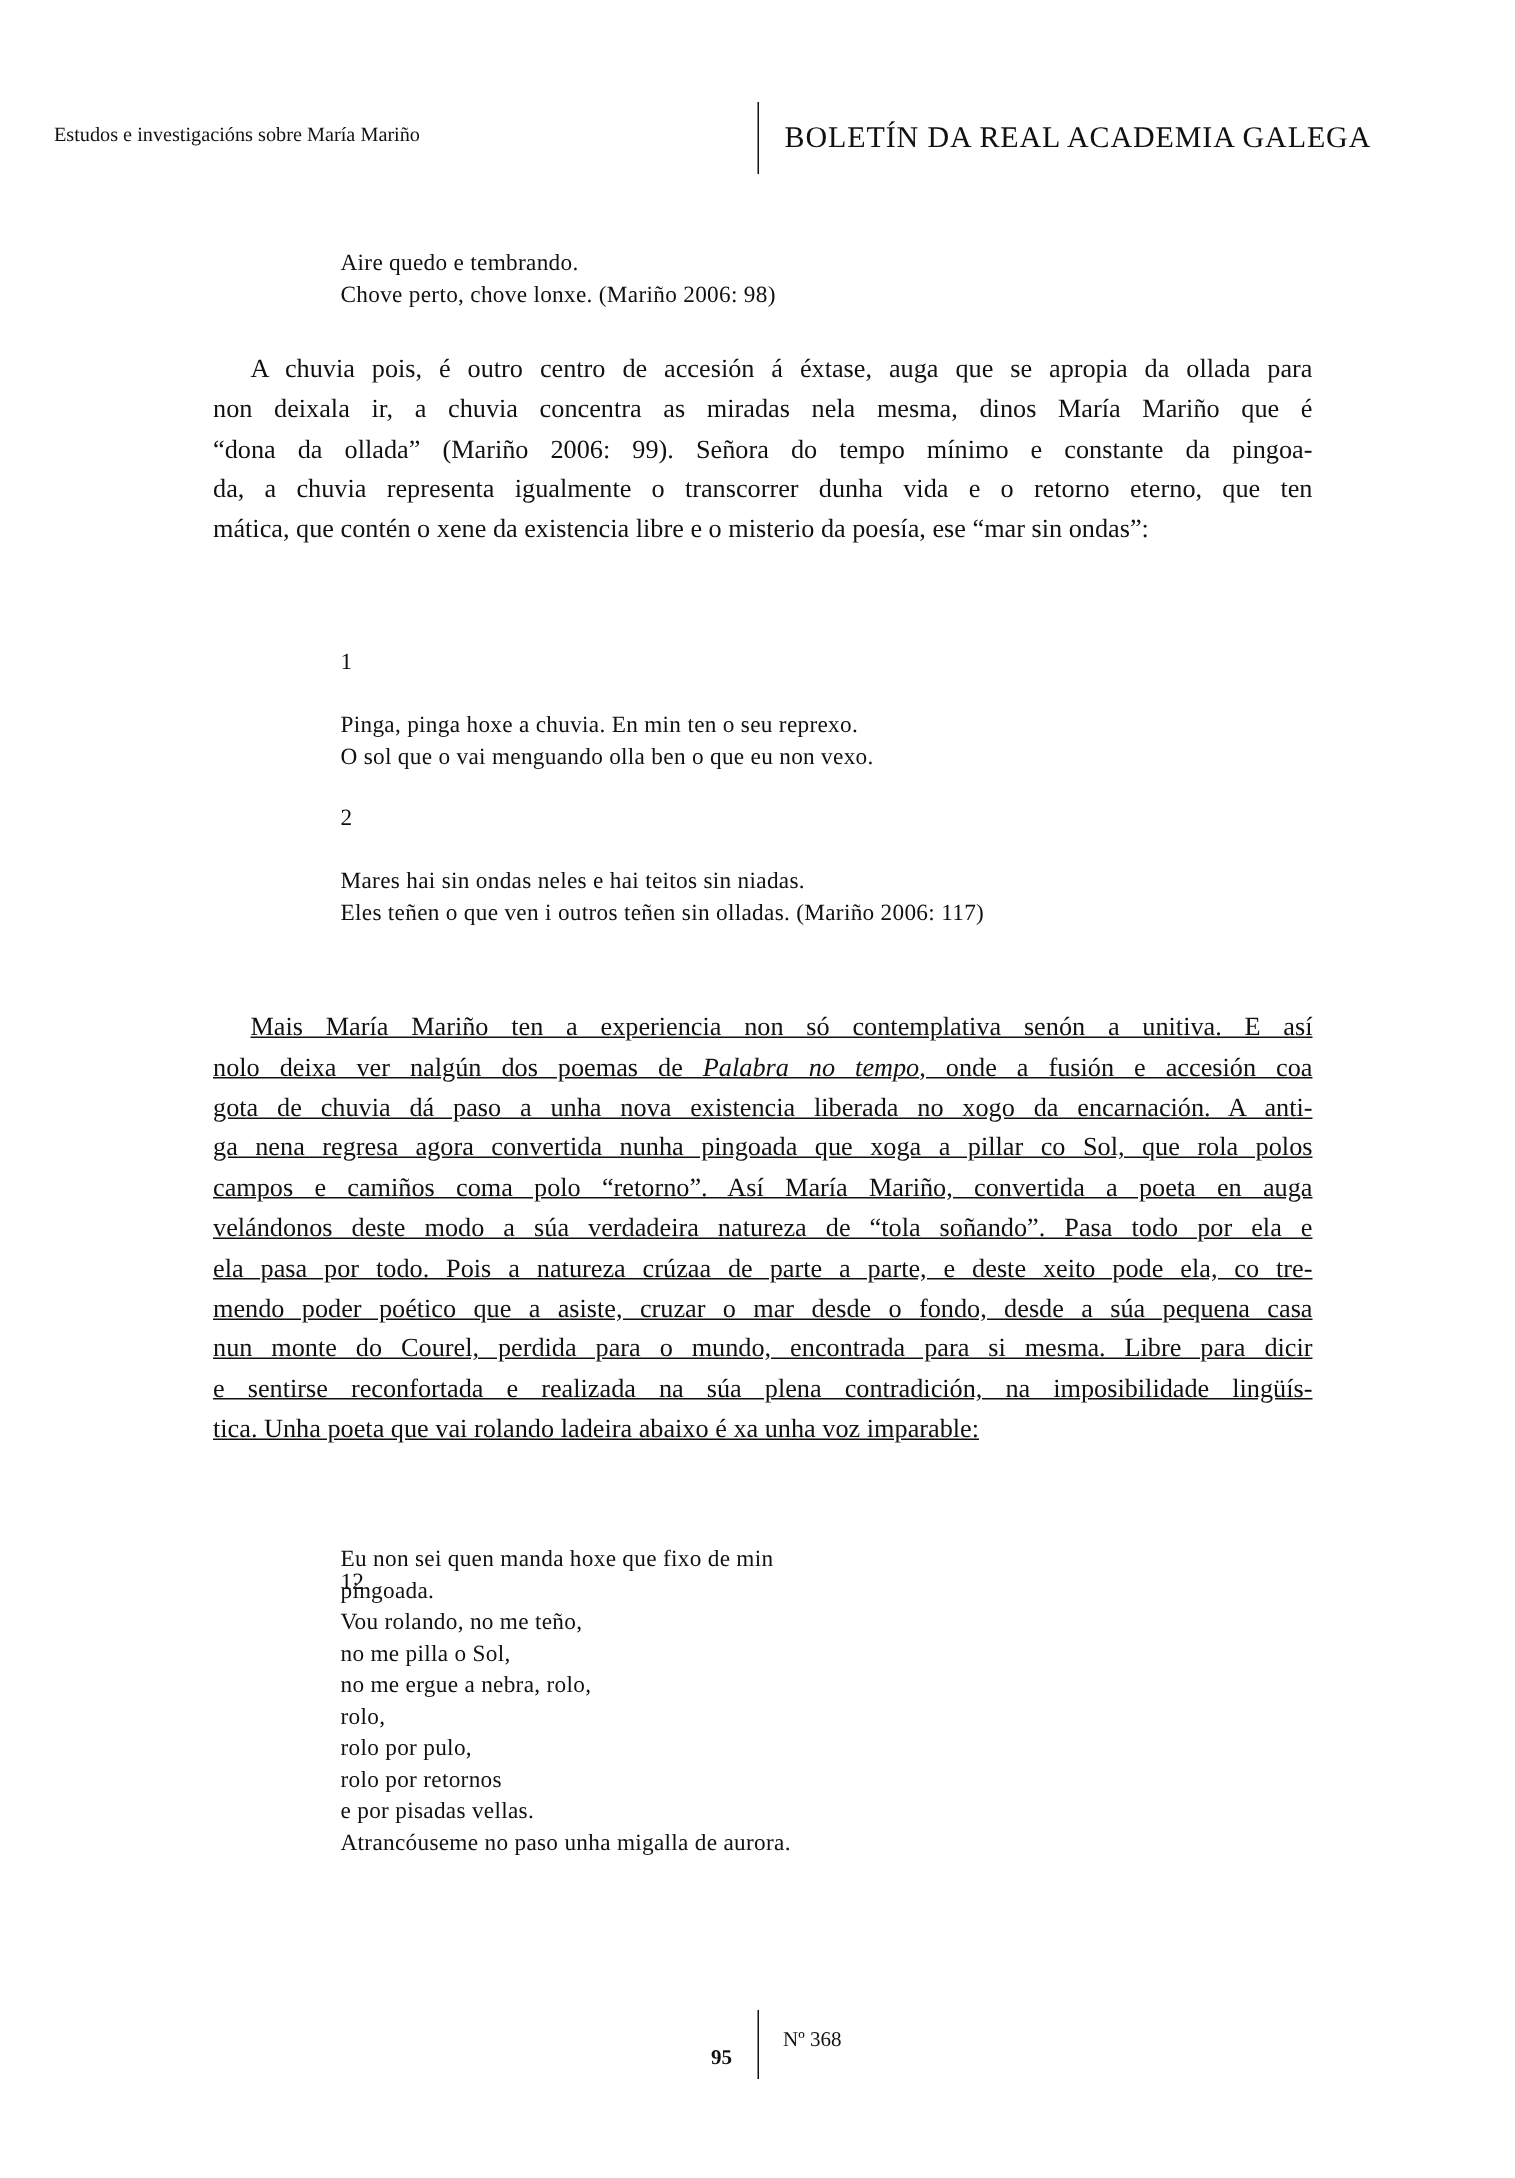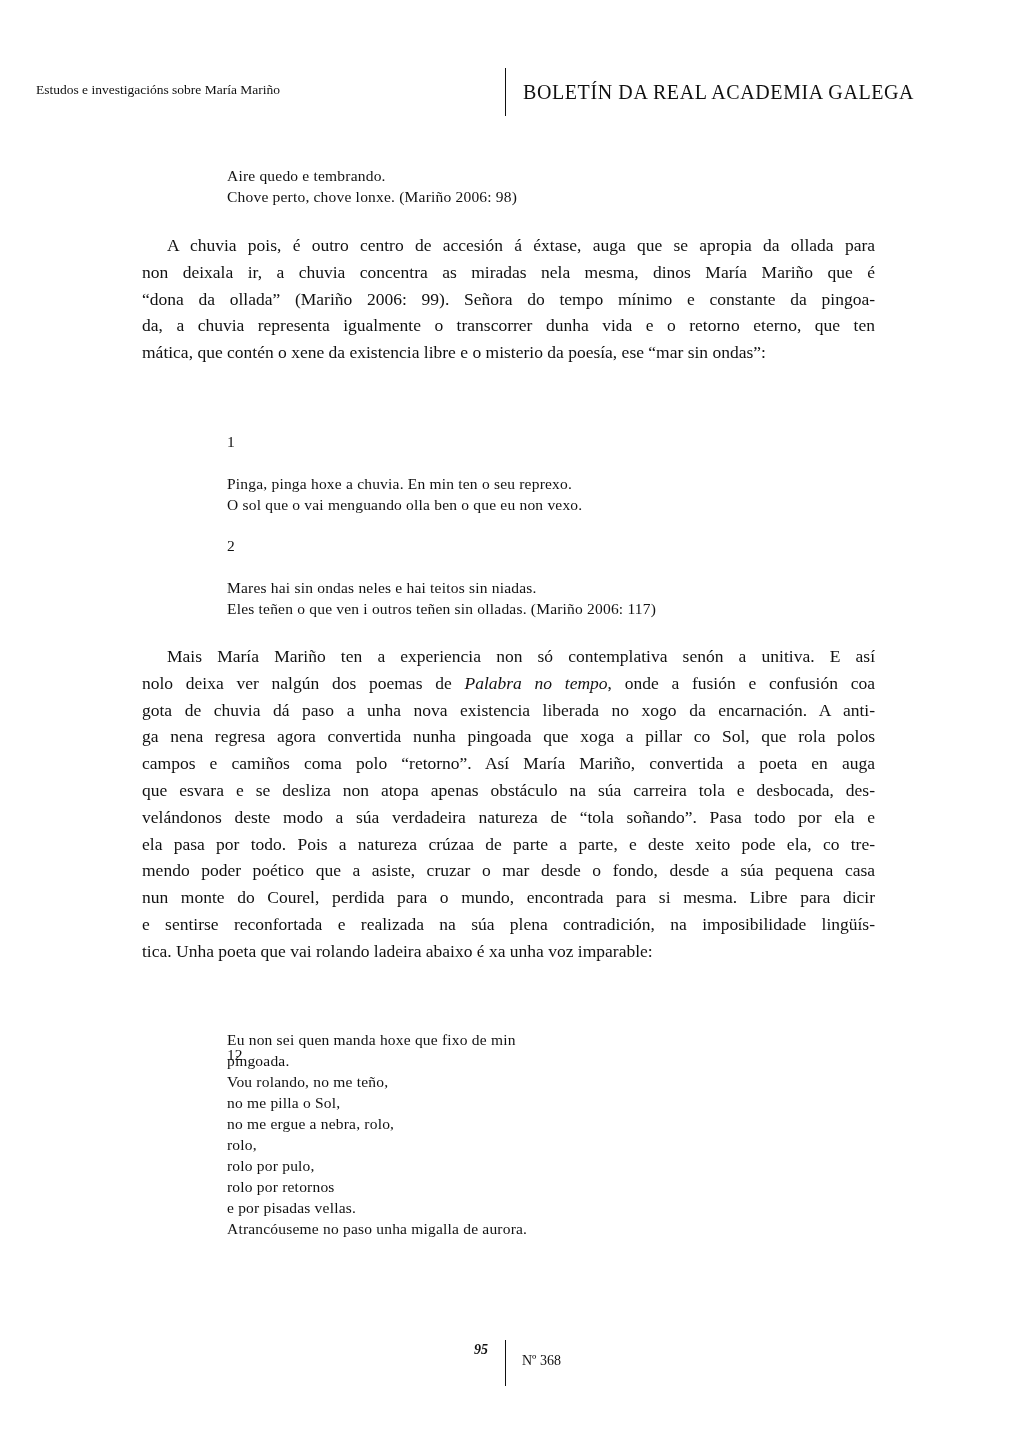--- a/index.html
+++ b/index.html
@@ -23,21 +23,21 @@
   }
   .prose {
     position: absolute; left: 142px; width: 733px; font-size: 17.5px; line-height: 26.8px;
     text-align: justify; hyphens: manual;
   }
   .prose .line { display: block; text-align: justify; text-align-last: justify; white-space: nowrap; }
   .prose .line.last { text-align-last: left; }
   .prose .line.indent { padding-left: 25px; }
   .num { position: absolute; left: 227px; font-size: 15.5px; }
   .footer { position: absolute; top: 1340px; left: 0; width: 1010px; height: 48px; }
-  .footer-left { position: absolute; right: 522px; top: 2px; font-size: 14px; font-weight: bold; font-style: italic; }
+  .footer-left { position: absolute; right: 522px; top: 25px; font-size: 14px; font-weight: bold; }
   .footer-divider { position: absolute; left: 505px; top: 0; width: 1px; height: 46px; background: #111; }
   .footer-right { position: absolute; left: 522px; top: 13px; font-size: 14px; }
   i { font-style: italic; }
 </style>
 </head>
 <body>
 
 <div class="header">
   <span class="header-left">Estudos e investigacións sobre María Mariño</span>
   <span class="header-divider"></span>
@@ -56,27 +56,26 @@
 </div>
 
 <div class="num" style="top:433px;">1</div>
 <div class="verse" style="top:473px;"><span>Pinga, pinga hoxe a chuvia. En min ten o seu reprexo.</span>
 <span>O sol que o vai menguando olla ben o que eu non vexo.</span></div>
 
 <div class="num" style="top:537px;">2</div>
 <div class="verse" style="top:577px;"><span>Mares hai sin ondas neles e hai teitos sin niadas.</span>
 <span>Eles teñen o que ven i outros teñen sin olladas. (Mariño 2006: 117)</span></div>
 
-<div class="prose" style="top:643px;">
+<div class="prose" style="top:671px;text-decoration:underline;">
   <span class="line indent">Mais María Mariño ten a experiencia non só contemplativa senón a unitiva. E así</span>
-  <span class="line"><span>nolo deixa ver nalgún dos poemas de </span><i>Palabra no tempo</i><span>, onde a fusión e confusión coa</span></span>
+  <span class="line"><span>nolo deixa ver nalgún dos poemas de </span><i>Palabra no tempo</i><span>, onde a fusión e accesión coa</span></span>
   <span class="line">gota de chuvia dá paso a unha nova existencia liberada no xogo da encarnación. A anti-</span>
   <span class="line">ga nena regresa agora convertida nunha pingoada que xoga a pillar co Sol, que rola polos</span>
   <span class="line">campos e camiños coma polo “retorno”. Así María Mariño, convertida a poeta en auga</span>
-  <span class="line">que esvara e se desliza non atopa apenas obstáculo na súa carreira tola e desbocada, des-</span>
   <span class="line">velándonos deste modo a súa verdadeira natureza de “tola soñando”. Pasa todo por ela e</span>
   <span class="line">ela pasa por todo. Pois a natureza crúzaa de parte a parte, e deste xeito pode ela, co tre-</span>
   <span class="line">mendo poder poético que a asiste, cruzar o mar desde o fondo, desde a súa pequena casa</span>
   <span class="line">nun monte do Courel, perdida para o mundo, encontrada para si mesma. Libre para dicir</span>
   <span class="line">e sentirse reconfortada e realizada na súa plena contradición, na imposibilidade lingüís-</span>
   <span class="line last">tica. Unha poeta que vai rolando ladeira abaixo é xa unha voz imparable:</span>
 </div>
 
 <div class="num" style="top:1046px;">12</div>
 <div class="verse" style="top:1029px;"><span>Eu non sei quen manda hoxe que fixo de min</span>

